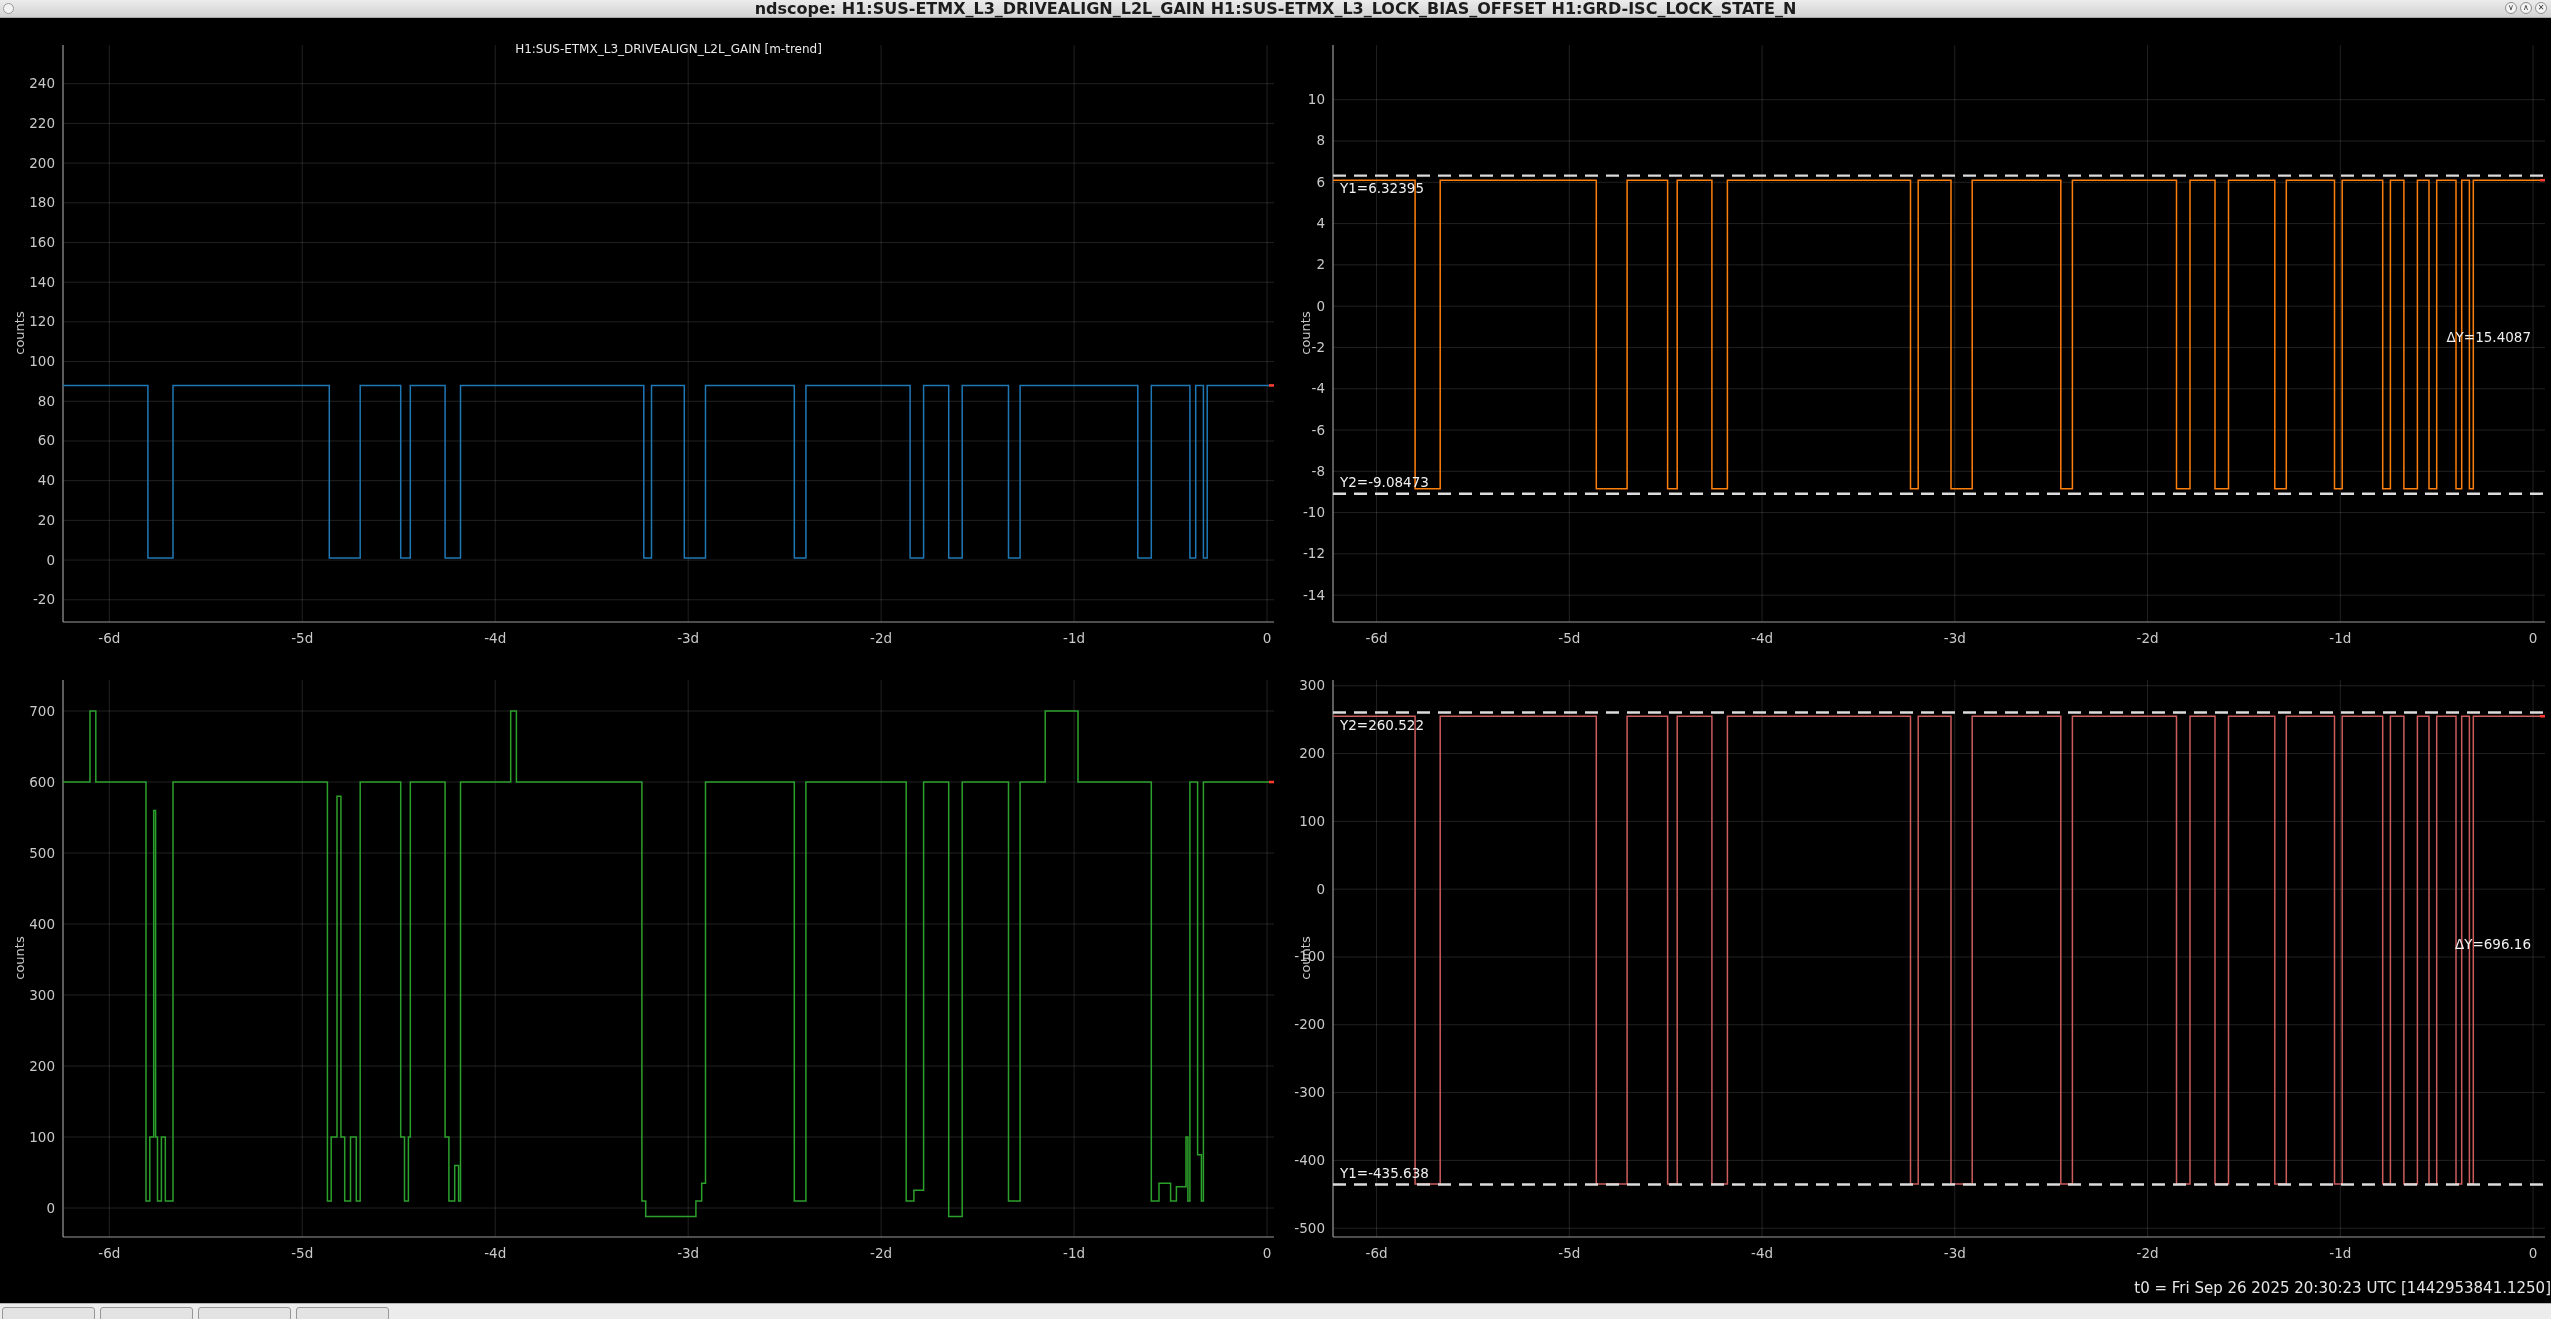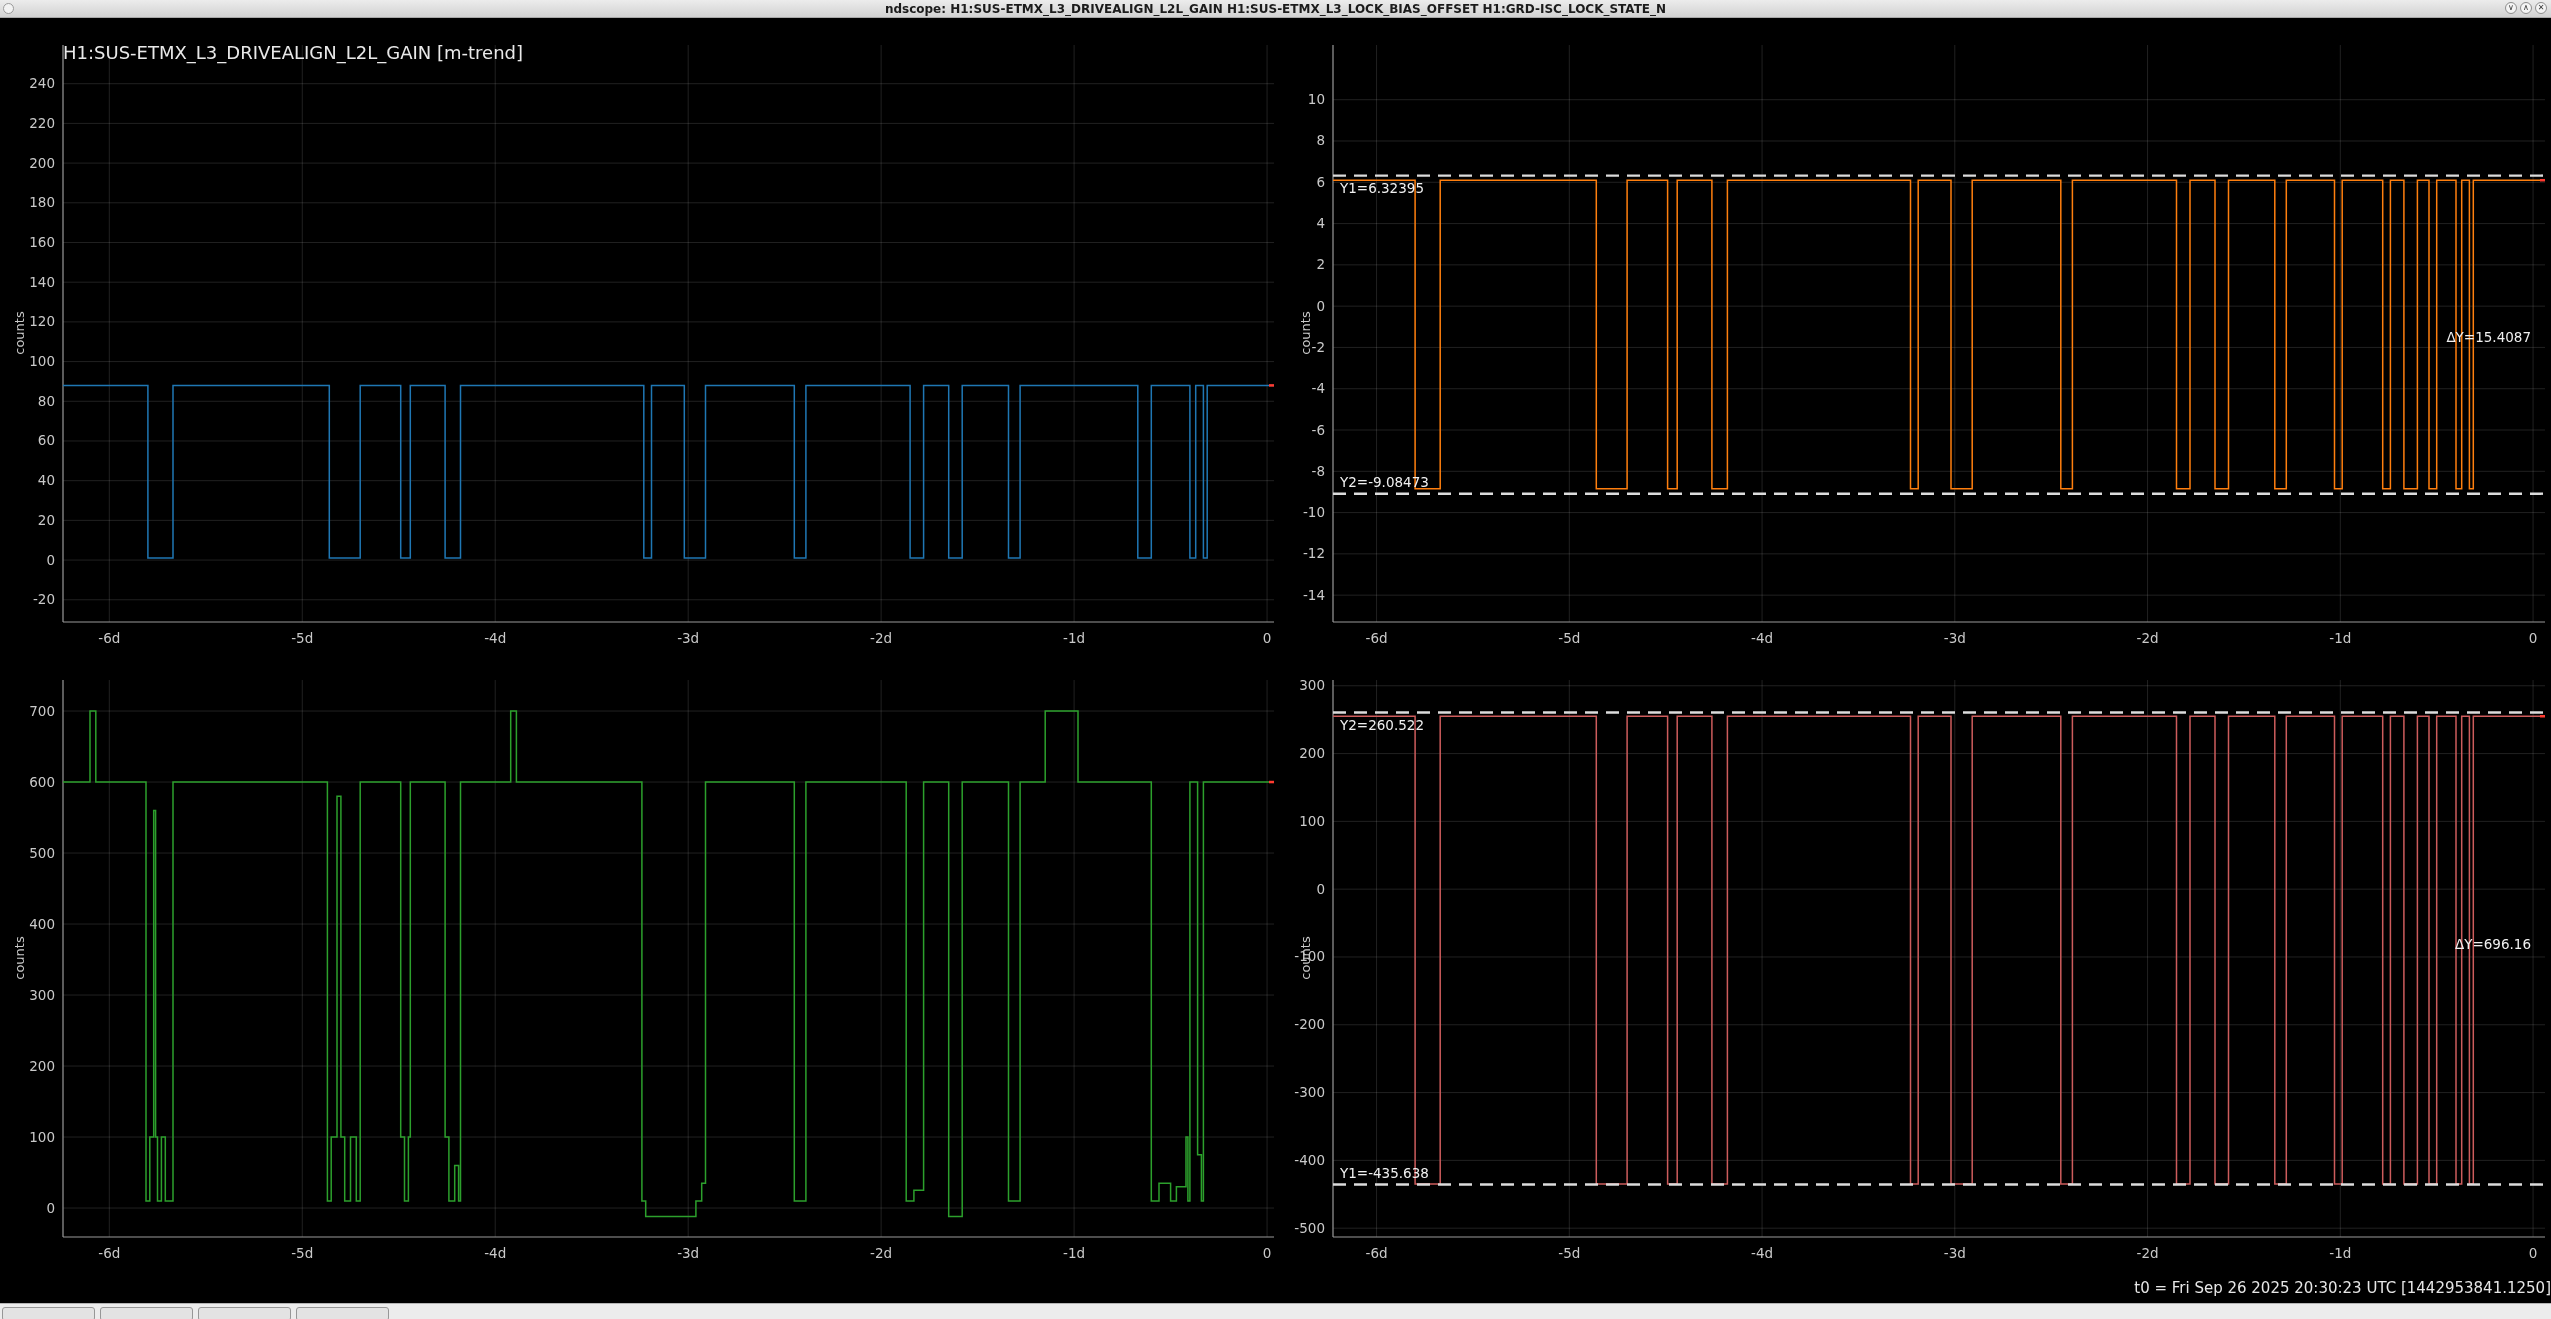--- a/index.html
+++ b/index.html
@@ -4,30 +4,30 @@
 <style>
   html,body{margin:0;padding:0;background:#000;}
   .screen{position:relative;width:2551px;height:1319px;background:#000;overflow:hidden;
           font-family:"DejaVu Sans","Liberation Sans",sans-serif;}
   
   .titlebar{position:absolute;left:0;top:0;width:2551px;height:17px;
             background:linear-gradient(#ececec,#d2d2d2);border-bottom:1px solid #a8a8a8;
             display:flex;align-items:center;z-index:5;}
   .tb-dot{position:absolute;left:3px;top:3px;width:11px;height:11px;border-radius:50%;
           background:#f2f2f2;border:1px solid #9a9a9a;box-sizing:border-box;}
-  .tb-title{flex:1;text-align:center;font-size:12px;font-weight:600;color:#1c1c1c;
+  .tb-title{flex:1;text-align:center;font-size:16px;font-weight:600;color:#1c1c1c;
             white-space:nowrap;overflow:hidden;}
   .tb-controls{position:absolute;right:4px;top:2px;display:flex;gap:3px;}
   .tb-btn{width:12px;height:12px;border-radius:50%;background:#f4f4f4;border:1px solid #8e8e8e;
           box-sizing:border-box;font-size:8px;line-height:10px;text-align:center;color:#333;
           cursor:default;}
   
   #plot-svg{position:absolute;left:0;top:0;}
   
-  .ptitle{position:absolute;text-align:left;font-size:18px;color:#e9e9e9;white-space:nowrap;}
+  .ptitle{position:absolute;text-align:center;font-size:12px;color:#e9e9e9;white-space:nowrap;}
   .ylab{position:absolute;width:80px;height:16px;text-align:center;font-size:13px;color:#c9c9c9;
         transform:rotate(-90deg);}
   
   .t0row{position:absolute;left:0;top:1279px;width:2551px;text-align:right;
          font-size:15px;color:#e6e6e6;}
   
   .taskbar{position:absolute;left:0;top:1303px;width:2551px;height:16px;background:#ececec;
            border-top:1px solid #b5b5b5;box-sizing:border-box;display:flex;align-items:flex-start;
            padding:3px 0 0 2px;gap:5px;}
   .tk-btn{width:93px;height:14px;background:#e3e3e3;border:1px solid #979797;border-radius:3px;

